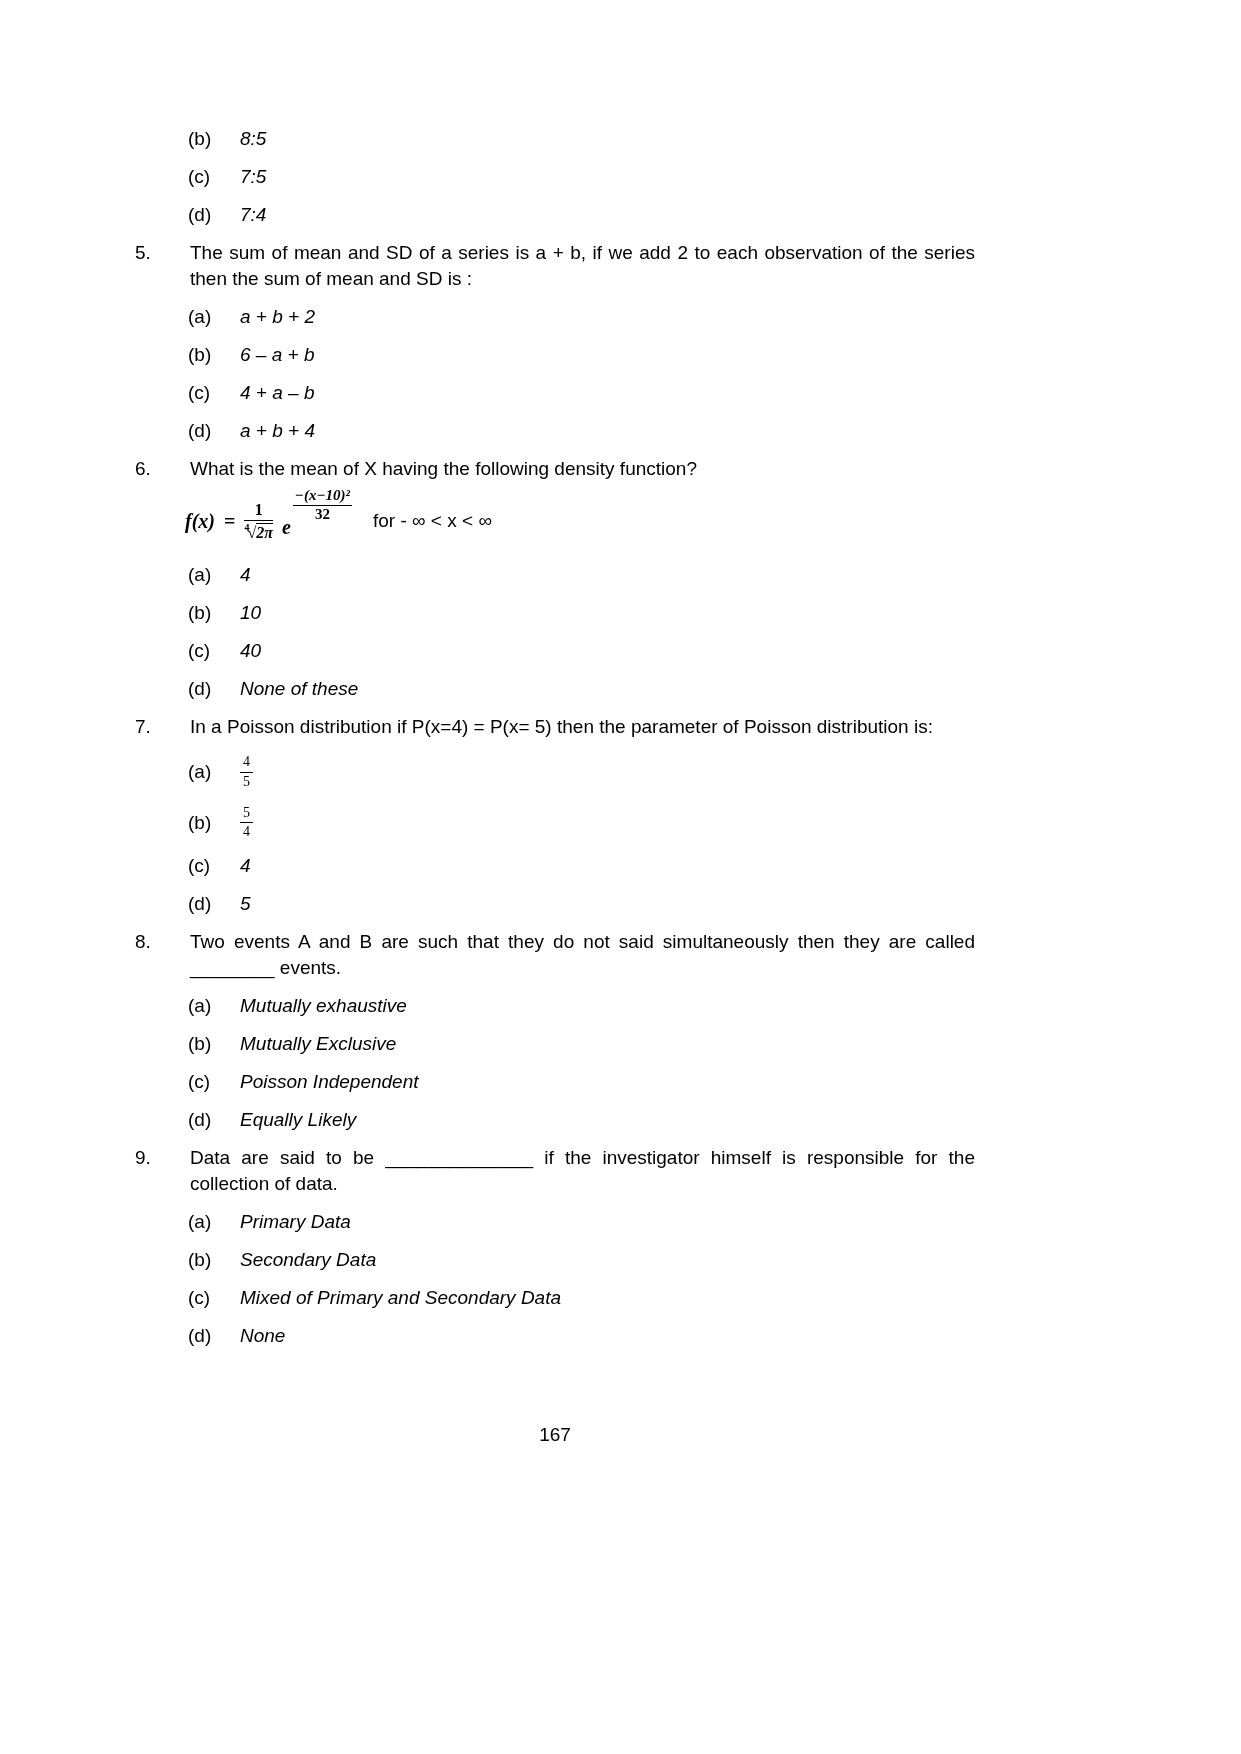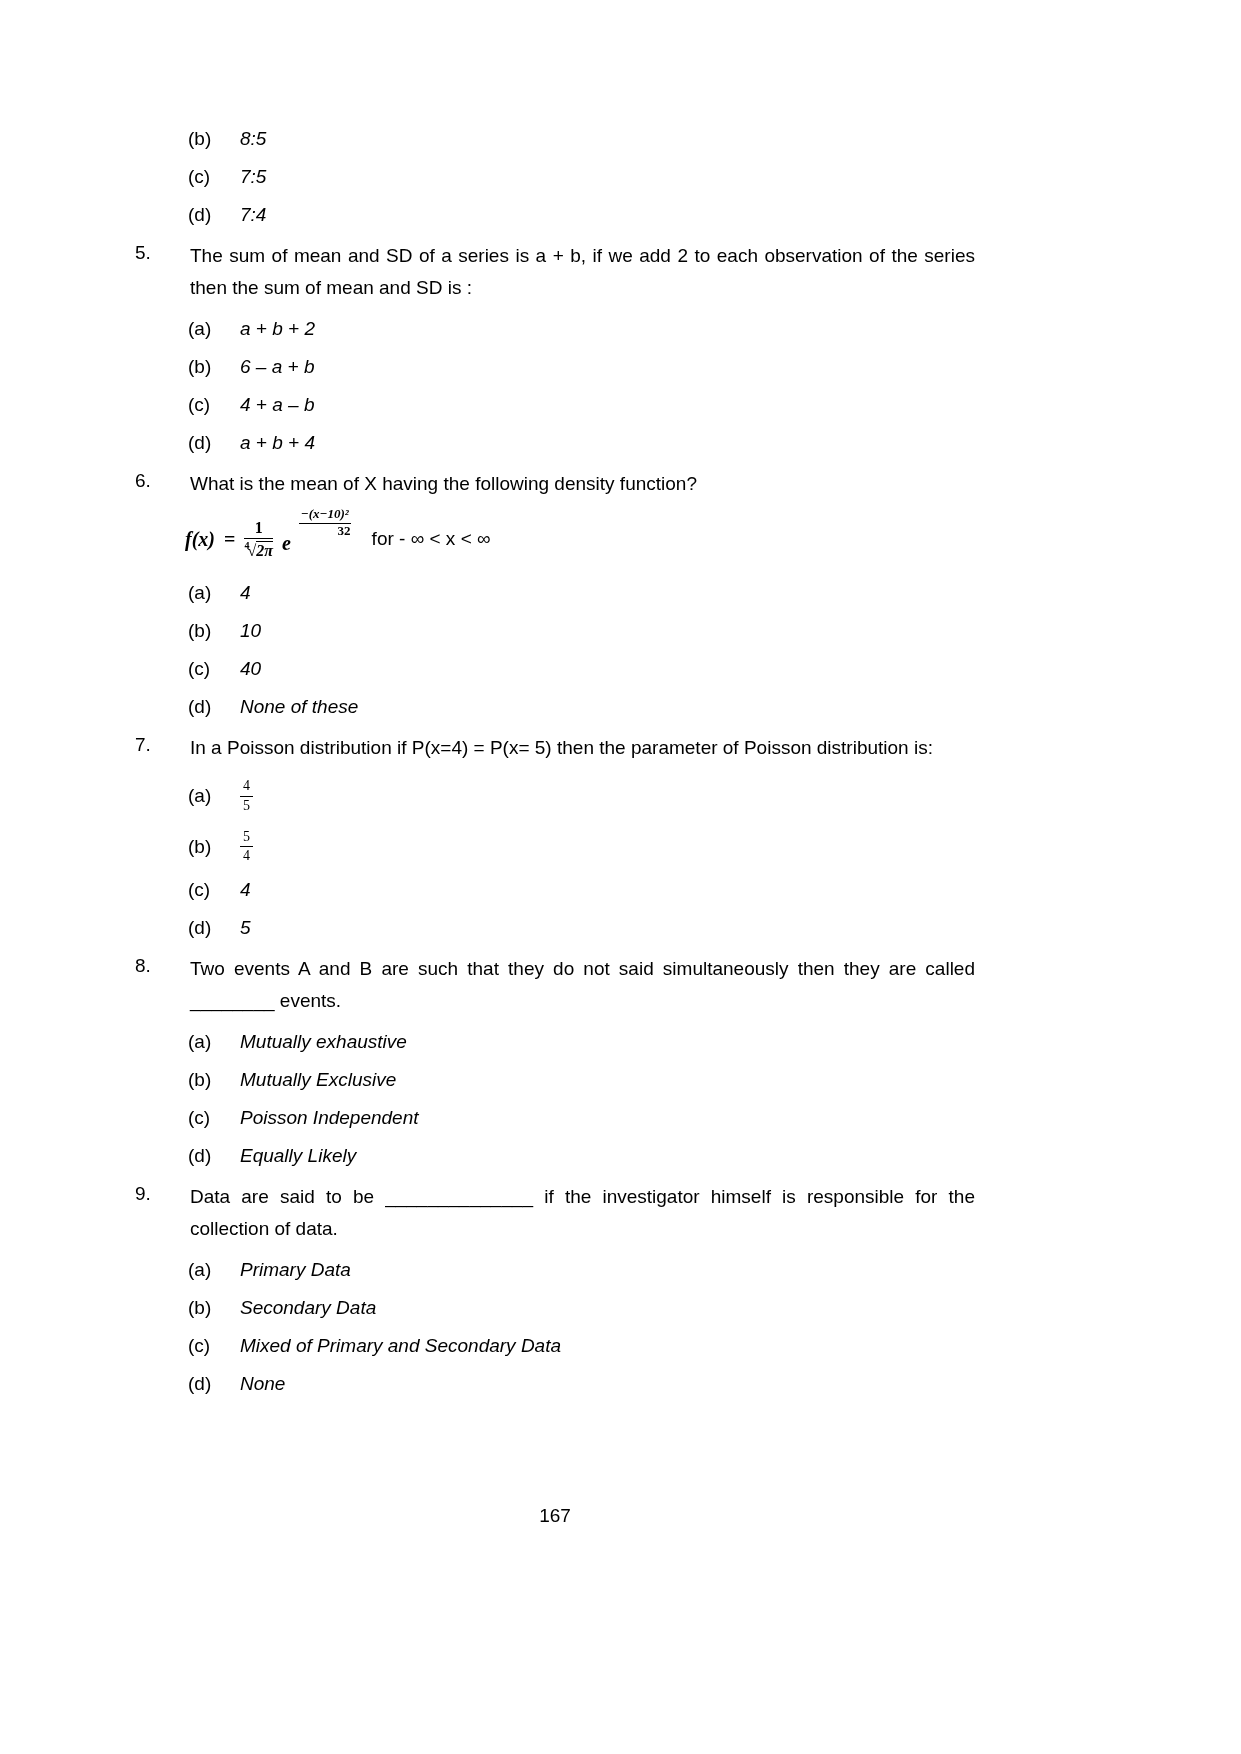--- a/index.html
+++ b/index.html
@@ -14,21 +14,21 @@
     overflow: hidden;
   }
   .content {
     position: absolute;
     top: 126px;
     left: 135px;
     width: 840px;
   }
   .q-row { display: flex; margin-top: 12px; }
   .q-num { width: 55px; flex-shrink: 0; line-height: 26px; }
-  .q-text { flex: 1; line-height: 32px; text-align: justify; }
+  .q-text { flex: 1; line-height: 26px; text-align: justify; }
   .opt { display: flex; margin-top: 12px; margin-left: 53px; line-height: 26px; }
   .opt.first { margin-top: 0; }
   .opt-label { width: 52px; flex-shrink: 0; }
   .opt-text { flex: 1; font-style: italic; }
 
   
   .formula {
     display: flex;
     align-items: center;
     gap: 9px;
@@ -41,47 +41,47 @@
   .m-bi { font-style: italic; }
   .mainfrac { display: inline-block; text-align: center; font-size: 16px; line-height: 1.2; }
   .mf-num { display: block; border-bottom: 1.5px solid #000; padding: 0 2px 1px 2px; }
   .mf-den { display: block; padding-top: 1px; white-space: nowrap; font-family: Liberation Serif, serif; }
   .root-idx { font-size: 10px; vertical-align: 7px; margin-right: -2px; }
   .radical { font-weight: bold; }
   .radicand { border-top: 1.5px solid #000; font-style: italic; }
   .epart { display: inline-flex; align-items: flex-end; }
   .efrac {
     display: inline-block;
-    text-align: right;
-    font-size: 13px;
+    text-align: center;
+    font-size: 15px;
     line-height: 1.15;
     position: relative;
     top: -16px;
-    margin-left: 8px;
+    margin-left: 2px;
   }
   .ef-num { display: block; border-bottom: 1px solid #000; padding: 0 2px 1px 2px; font-style: italic; }
   .ef-den { display: block; }
   .f-tail { font-family: "Liberation Sans", sans-serif; font-weight: normal; font-size: 19px; margin-left: 12px; }
 
   
   .optfrac {
     display: inline-block;
     text-align: center;
     font-family: "Liberation Serif", serif;
     font-size: 14px;
     line-height: 1.2;
     vertical-align: middle;
   }
   .optfrac .ofn { display: block; border-bottom: 1px solid #000; padding: 0 3px 1px 3px; }
   .optfrac .ofd { display: block; padding-top: 1px; }
   .opt.fracrow { align-items: center; margin-top: 14px; }
 
   .page-number {
     position: absolute;
-    top: 1505px;
+    top: 1424px;
     left: 135px;
     width: 840px;
     text-align: center;
     font-size: 19px;
   }
 </style>
 </head>
 <body>
 
 <div class="page">

